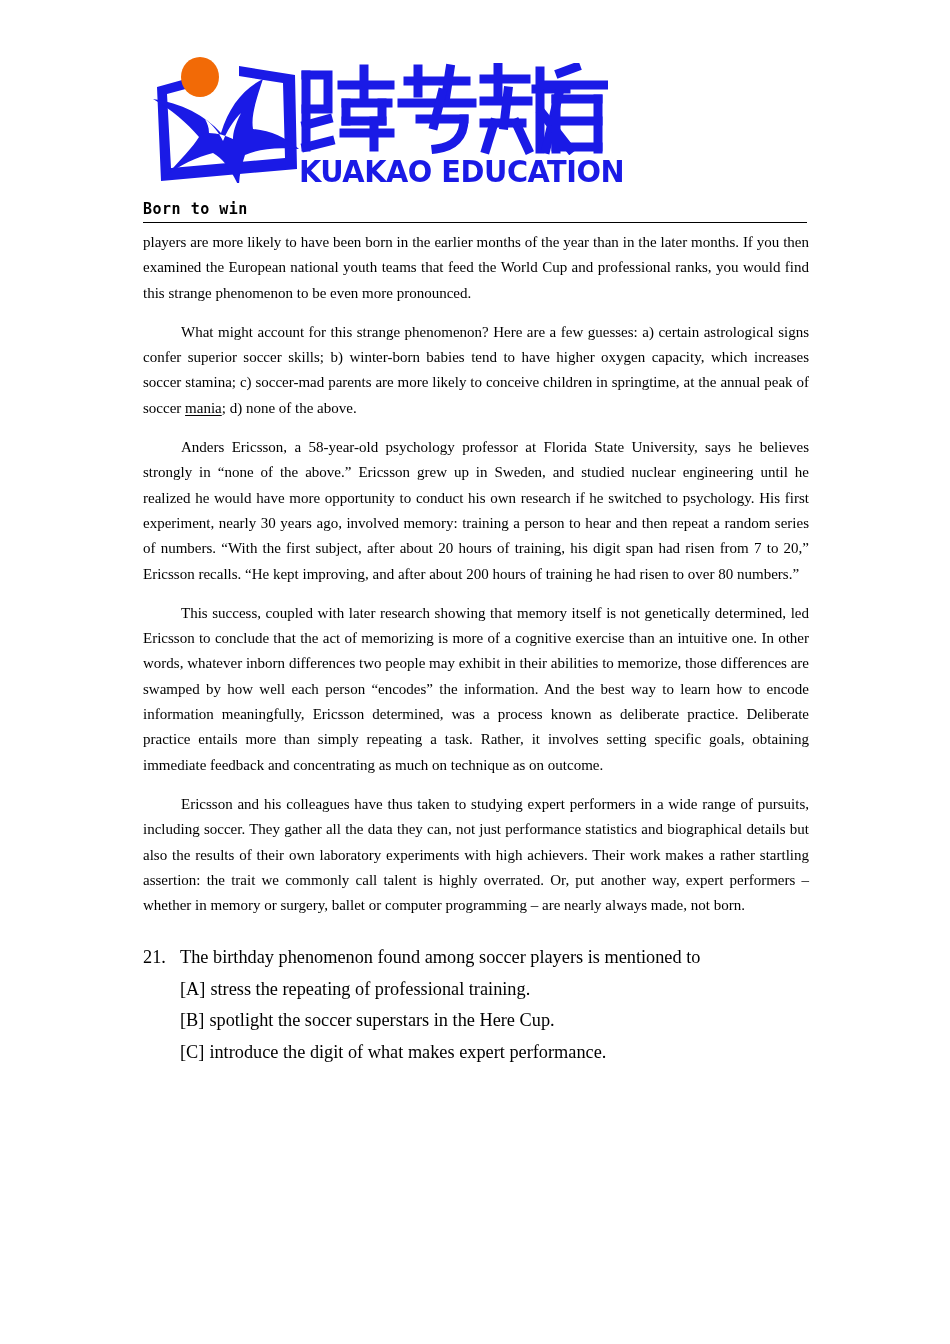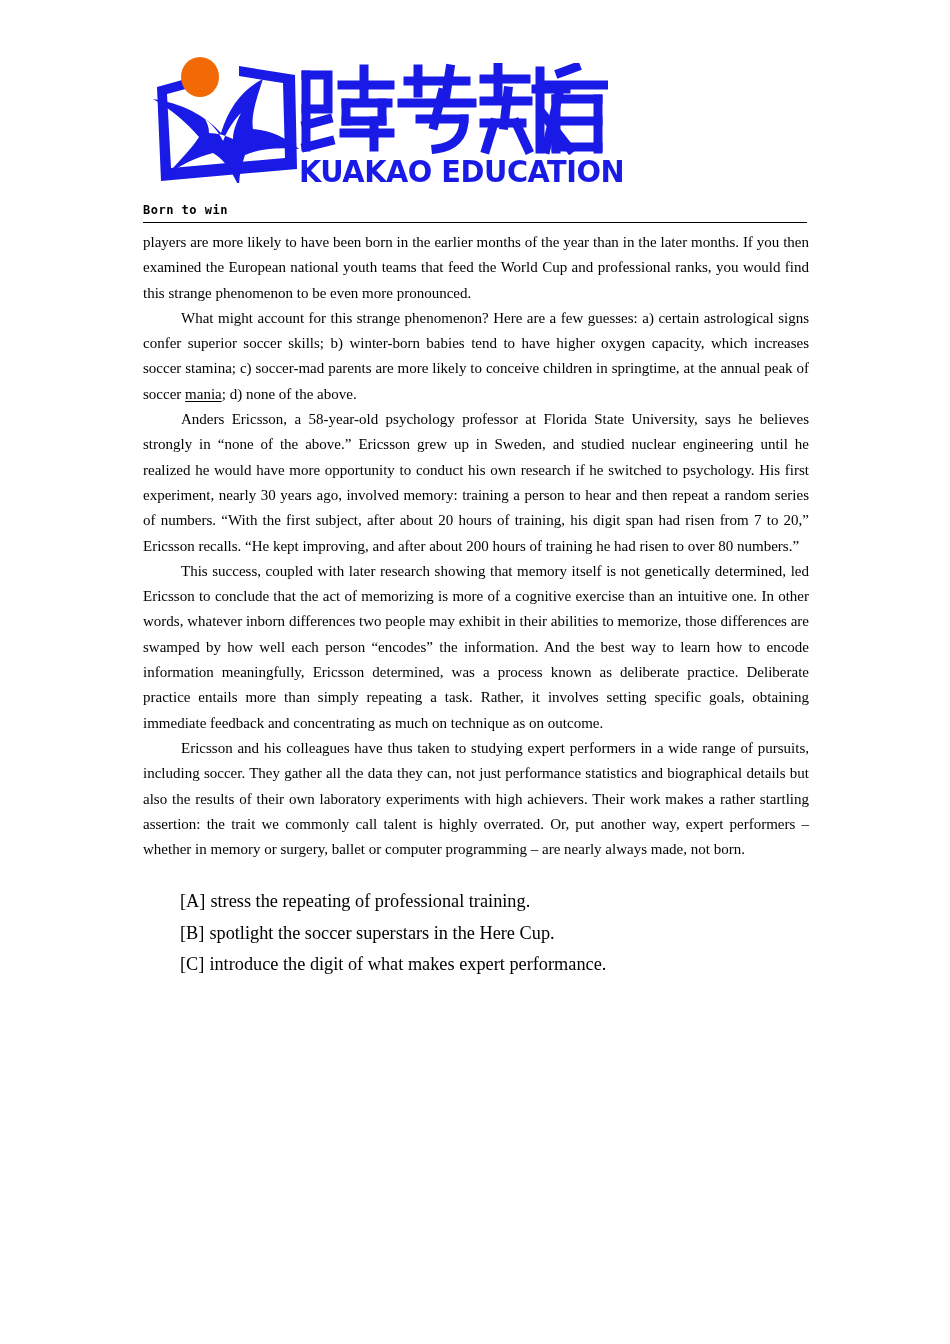--- a/index.html
+++ b/index.html
@@ -82,21 +82,21 @@
   
   .tagline-row {
     position: absolute;
     left: 143px;
     top: 200px;
     width: 664px;
   }
   .tagline {
     font-family: "DejaVu Sans Mono", "Liberation Mono", monospace;
     font-weight: bold;
-    font-size: 12px;
+    font-size: 15px;
     line-height: 19px;
     letter-spacing: 0.5px;
     color: #000000;
     display: inline-block;
     white-space: nowrap;
   }
   .header-rule {
     position: absolute;
     left: 143px;
     top: 222px;
@@ -119,21 +119,21 @@
     line-height: 25.3px;
     text-align: justify;
     text-justify: inter-word;
     text-indent: 38px;
     hyphens: none;
   }
   p.para.no-indent {
     text-indent: 0;
   }
   p.para + p.para {
-    margin-top: 0px;
+    margin-top: 14px;
   }
 
   .u-underline {
     text-decoration: underline;
     text-underline-offset: 2px;
   }
 
   
   .questions {
     margin-top: 24px;
@@ -262,20 +262,24 @@
   <div class="content">
     <div id="paragraphs">
         <p class="para no-indent"><span>players are more likely to have been born in the earlier months of the year than in the later months. If you then examined the European national youth teams that feed the World Cup and professional ranks, you would find this strange phenomenon to be even more pronounced.</span></p>
         <p class="para"><span>What might account for this strange phenomenon? Here are a few guesses: a) certain astrological signs confer superior soccer skills; b) winter-born babies tend to have higher oxygen capacity, which increases soccer stamina; c) soccer-mad parents are more likely to conceive children in springtime, at the annual peak of soccer </span><span class="u-underline">mania</span><span>; d) none of the above.</span></p>
         <p class="para"><span>Anders Ericsson, a 58-year-old psychology professor at Florida State University, says he believes strongly in “none of the above.” Ericsson grew up in Sweden, and studied nuclear engineering until he realized he would have more opportunity to conduct his own research if he switched to psychology. His first experiment, nearly 30 years ago, involved memory: training a person to hear and then repeat a random series of numbers. “With the first subject, after about 20 hours of training, his digit span had risen from 7 to 20,” Ericsson recalls. “He kept improving, and after about 200 hours of training he had risen to over 80 numbers.”</span></p>
         <p class="para"><span>This success, coupled with later research showing that memory itself is not genetically determined, led Ericsson to conclude that the act of memorizing is more of a cognitive exercise than an intuitive one. In other words, whatever inborn differences two people may exhibit in their abilities to memorize, those differences are swamped by how well each person “encodes” the information. And the best way to learn how to encode information meaningfully, Ericsson determined, was a process known as deliberate practice. Deliberate practice entails more than simply repeating a task. Rather, it involves setting specific goals, obtaining immediate feedback and concentrating as much on technique as on outcome.</span></p>
         <p class="para"><span>Ericsson and his colleagues have thus taken to studying expert performers in a wide range of pursuits, including soccer. They gather all the data they can, not just performance statistics and biographical details but also the results of their own laboratory experiments with high achievers. Their work makes a rather startling assertion: the trait we commonly call talent is highly overrated. Or, put another way, expert performers – whether in memory or surgery, ballet or computer programming – are nearly always made, not born.</span></p>
       </div>
 
     <div class="questions">
+      <div class="q-row">
+        <span class="q-num">21.</span>
+        <span class="q-text">The birthday phenomenon found among soccer players is mentioned to</span>
+      </div>
       <div id="options">
           <div class="opt-row">
             <span class="opt-label">[A]</span>
             <span class="opt-text">stress the repeating of professional training.</span>
           </div>
           <div class="opt-row">
             <span class="opt-label">[B]</span>
             <span class="opt-text">spotlight the soccer superstars in the Here Cup.</span>
           </div>
           <div class="opt-row">

